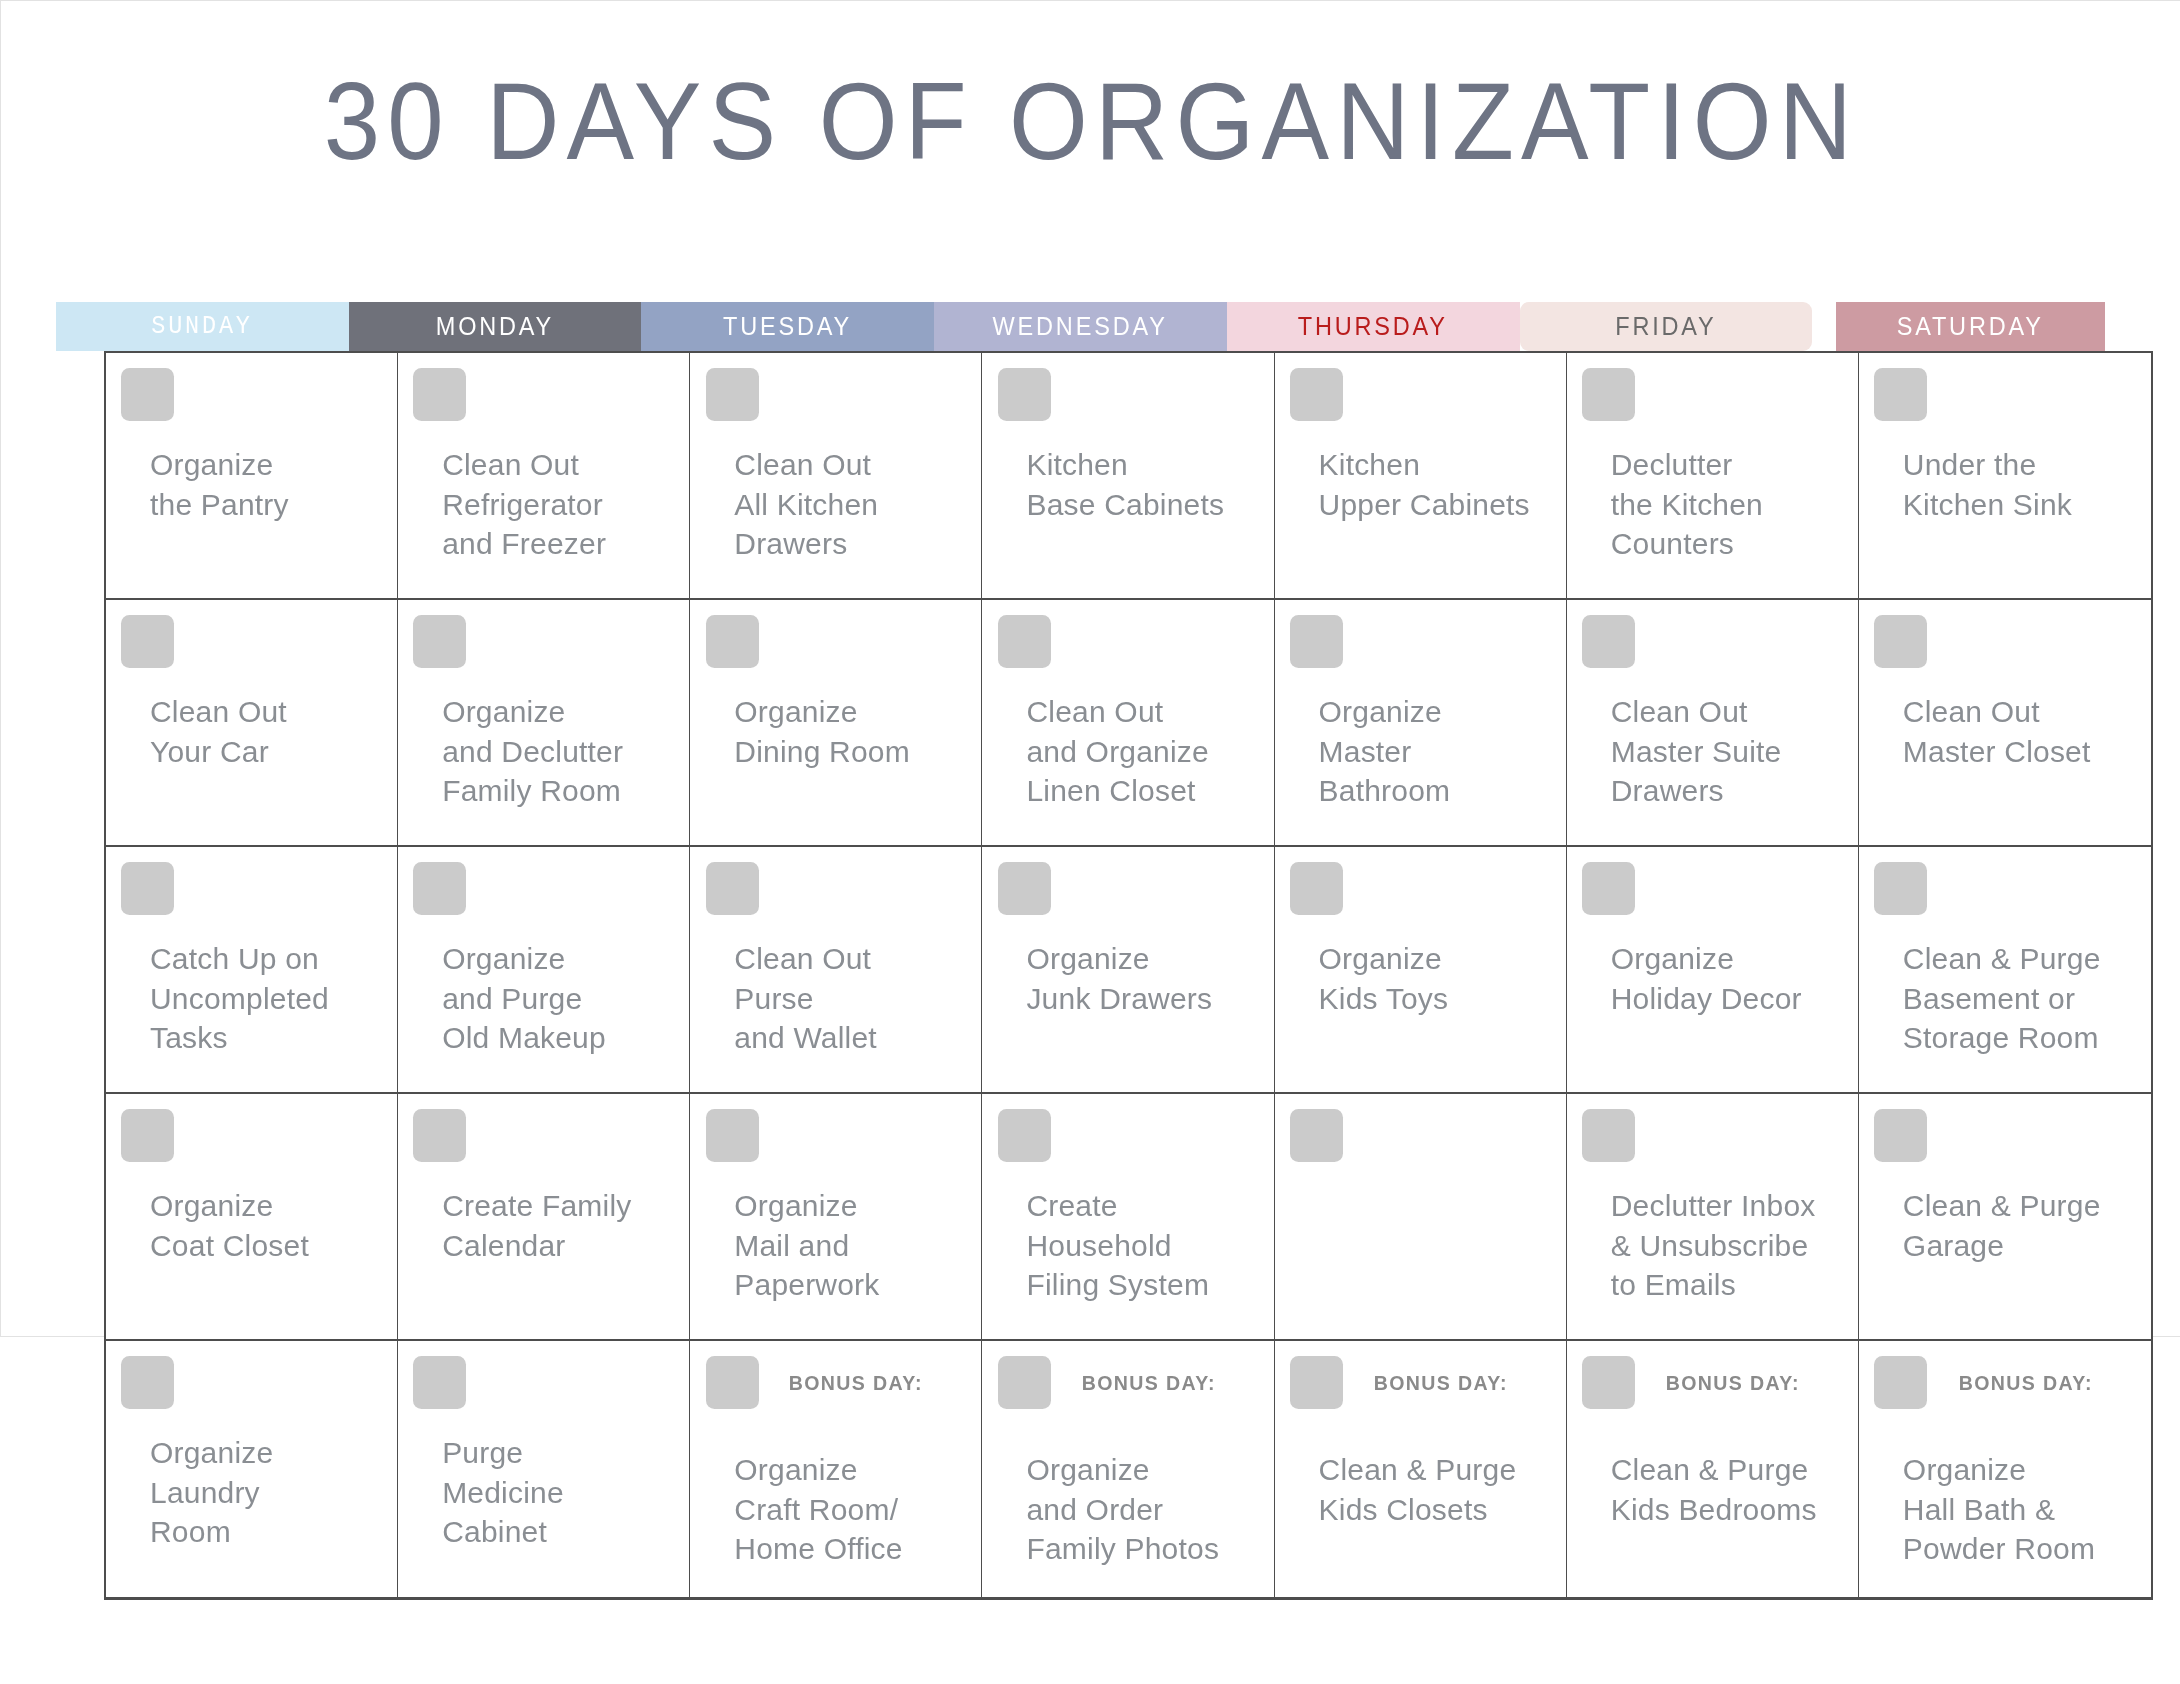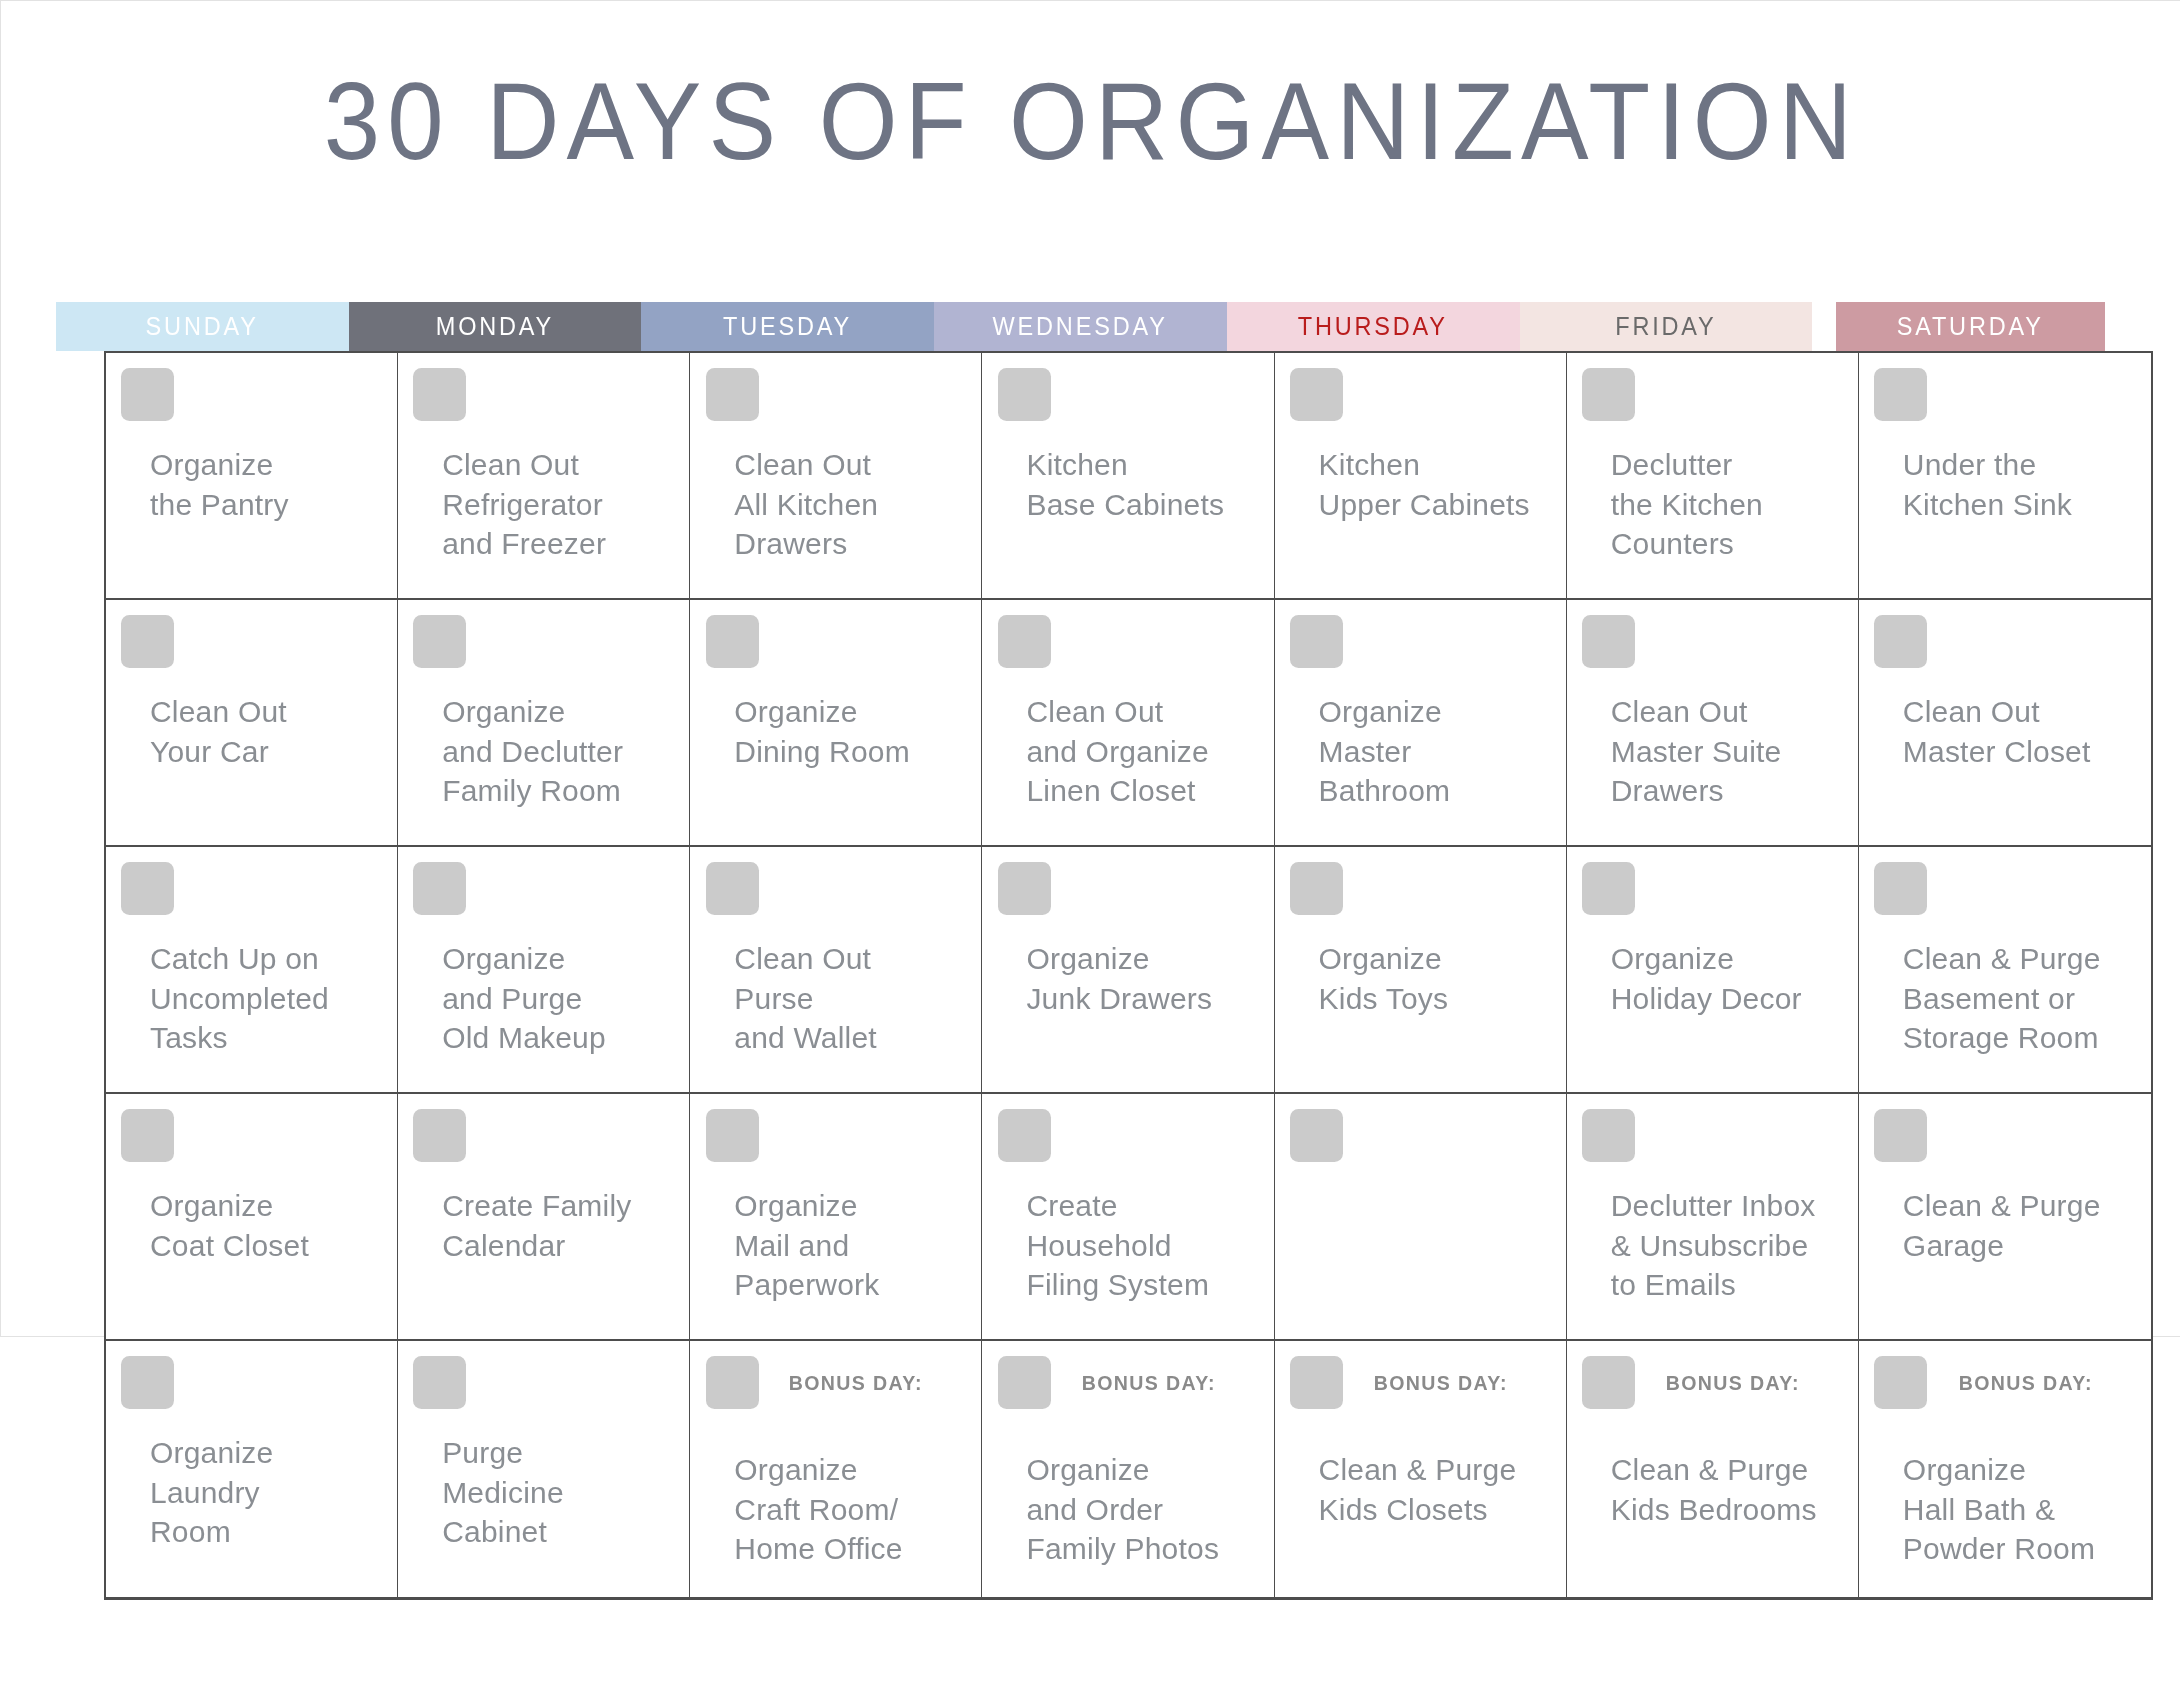--- a/index.html
+++ b/index.html
@@ -145,36 +145,36 @@
 
 <div id="page">
 
   <div id="title-wrap">
     <div id="page-title">30 DAYS OF ORGANIZATION</div>
   </div>
 
   <div id="calendar">
 
     <div class="header-row" id="header-row">
-        <div class="day-header" style="background: rgb(205, 231, 244); color: rgb(255, 255, 255);">
+        <div class="day-header" style="background: rgb(205, 231, 244); color: rgb(255, 255, 255); font-family: Liberation Mono, monospace;">
           <span>SUNDAY</span>
         </div>
         <div class="day-header" style="background: rgb(111, 113, 122); color: rgb(255, 255, 255);">
           <span>MONDAY</span>
         </div>
         <div class="day-header" style="background: rgb(147, 163, 196); color: rgb(255, 255, 255);">
           <span>TUESDAY</span>
         </div>
         <div class="day-header" style="background: rgb(177, 180, 210); color: rgb(255, 255, 255);">
           <span>WEDNESDAY</span>
         </div>
         <div class="day-header" style="background: rgb(243, 214, 222); color: #b91c1c;">
           <span>THURSDAY</span>
         </div>
-        <div class="day-header" style="background: rgb(243, 229, 226); color: rgb(106, 106, 106);">
+        <div class="day-header" style="background: rgb(243, 229, 226); color: rgb(106, 106, 106); border-radius: 9px;">
           <span>FRIDAY</span>
         </div>
         <div class="day-header" style="background: rgb(205, 155, 162); color: rgb(255, 255, 255); margin-left: 24px;">
           <span>SATURDAY</span>
         </div>
       </div>
 
     <div class="grid-body" id="grid-body">
         <div class="cell">
           <div class="checkbox"></div>

